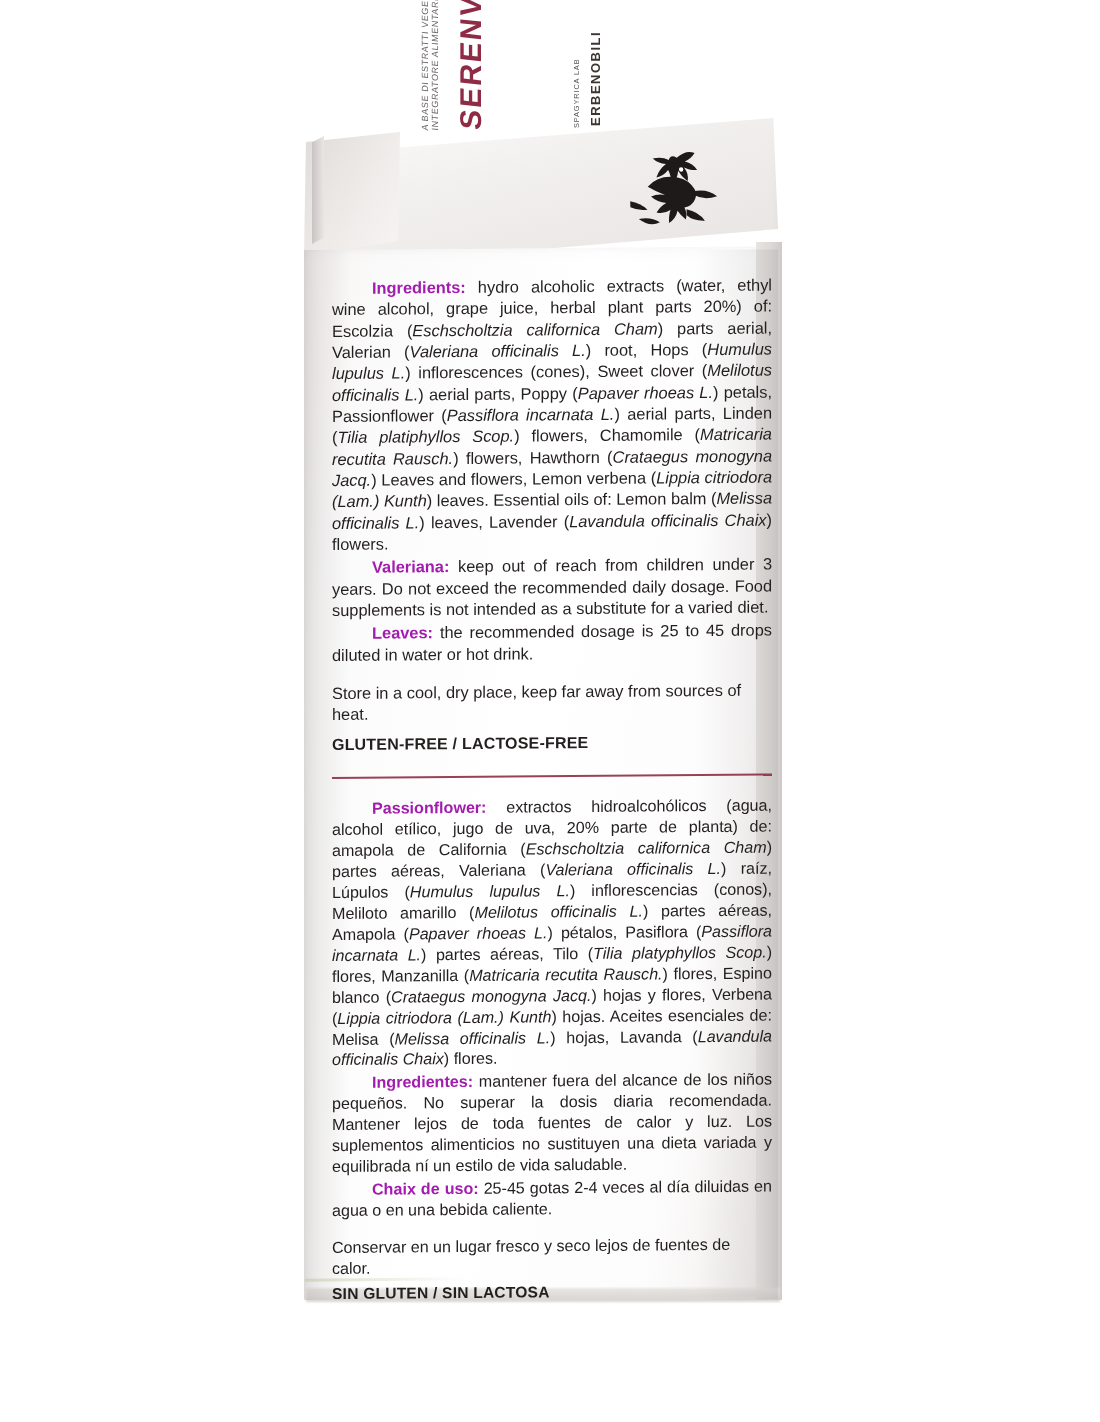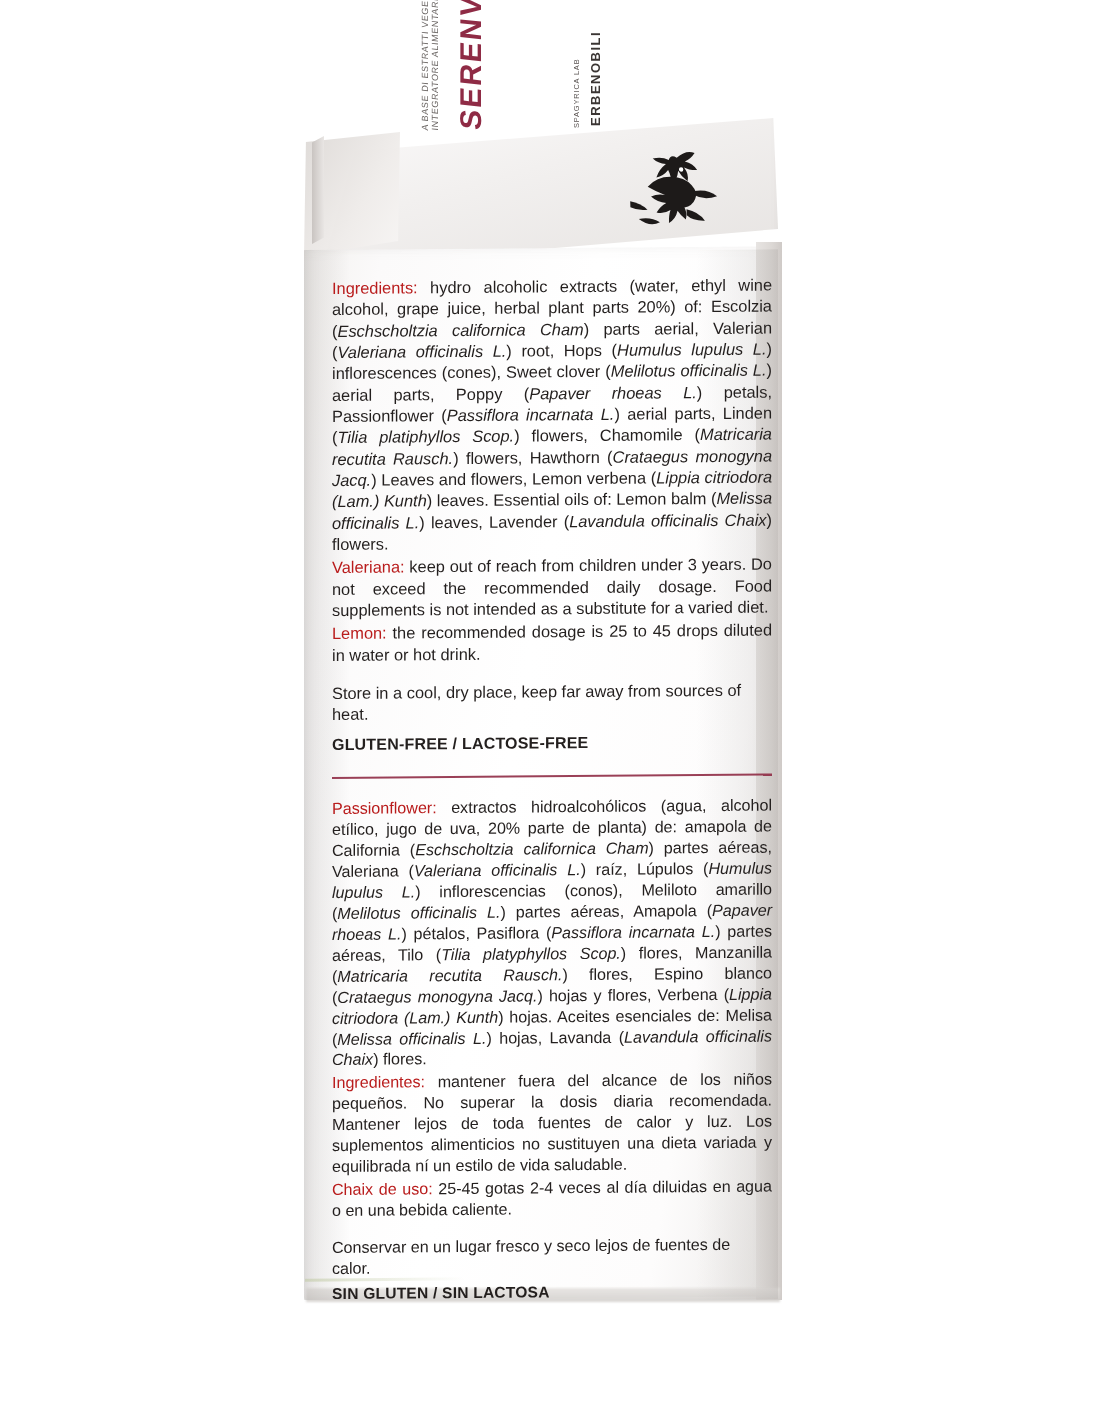--- a/index.html
+++ b/index.html
@@ -188,22 +188,23 @@
     color: #231f1e;
     font-size: 16.4px;
     line-height: 1.30;
     text-align: justify;
     font-family: "Liberation Sans", sans-serif;
   }
   .label p {
     margin: 0 0 2px 0;
   }
   .hdr {
-    color: #b91c1c;
-    font-weight: 400;
+    color: #a21caf;
+    font-weight: 700;
+    margin-left: 40px;
   }
   i { font-style: italic; }
 
   .note {
     margin-top: 17px !important;
     text-align: left;
   }
   .free-line {
     margin-top: 9px !important;
     font-weight: 700;
@@ -295,21 +296,21 @@
           <span class="hdr">Ingredients:</span>
           <span><span>hydro alcoholic extracts (water, ethyl wine alcohol, grape juice, herbal plant parts 20%) of: Escolzia (</span><i>Eschscholtzia californica Cham</i><span>) parts aerial, Valerian (</span><i>Valeriana officinalis L.</i><span>) root, Hops (</span><i>Humulus lupulus L.</i><span>) inflorescences (cones), Sweet clover (</span><i>Melilotus officinalis L.</i><span>) aerial parts, Poppy (</span><i>Papaver rhoeas L.</i><span>) petals, Passionflower (</span><i>Passiflora incarnata L.</i><span>) aerial parts, Linden (</span><i>Tilia platiphyllos Scop.</i><span>) flowers, Chamomile (</span><i>Matricaria recutita Rausch.</i><span>) flowers, Hawthorn (</span><i>Crataegus monogyna Jacq.</i><span>) Leaves and flowers, Lemon verbena (</span><i>Lippia citriodora (Lam.) Kunth</i><span>) leaves. Essential oils of: Lemon balm (</span><i>Melissa officinalis L.</i><span>) leaves, Lavender (</span><i>Lavandula officinalis Chaix</i><span>) flowers.</span></span>
         </p>
 
         <p>
           <span class="hdr">Valeriana:</span>
           <span>keep out of reach from children under 3 years. Do not exceed the recommended daily dosage. Food supplements is not intended as a substitute for a varied diet.</span>
         </p>
 
         <p>
-          <span class="hdr">Lemon:</span>
+          <span class="hdr">Leaves:</span>
           <span>the recommended dosage is 25 to 45 drops diluted in water or hot drink.</span>
         </p>
 
         <p class="note">Store in a cool, dry place, keep far away from sources of heat.</p>
         <p class="free-line">GLUTEN-FREE / LACTOSE-FREE</p>
       </div>
 
       <div class="divider"></div>
 
       <div class="es">

